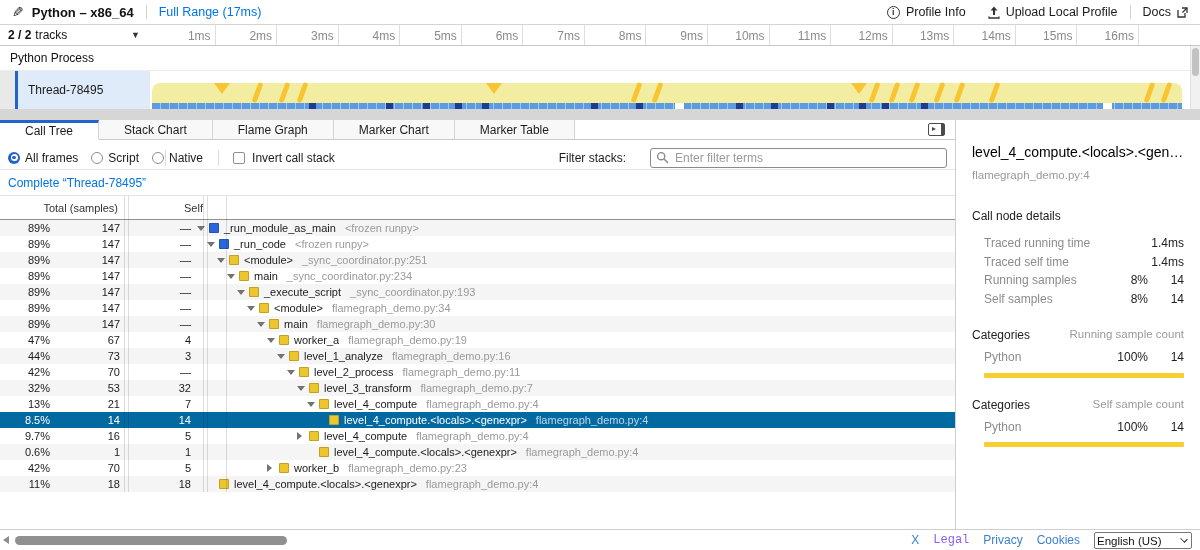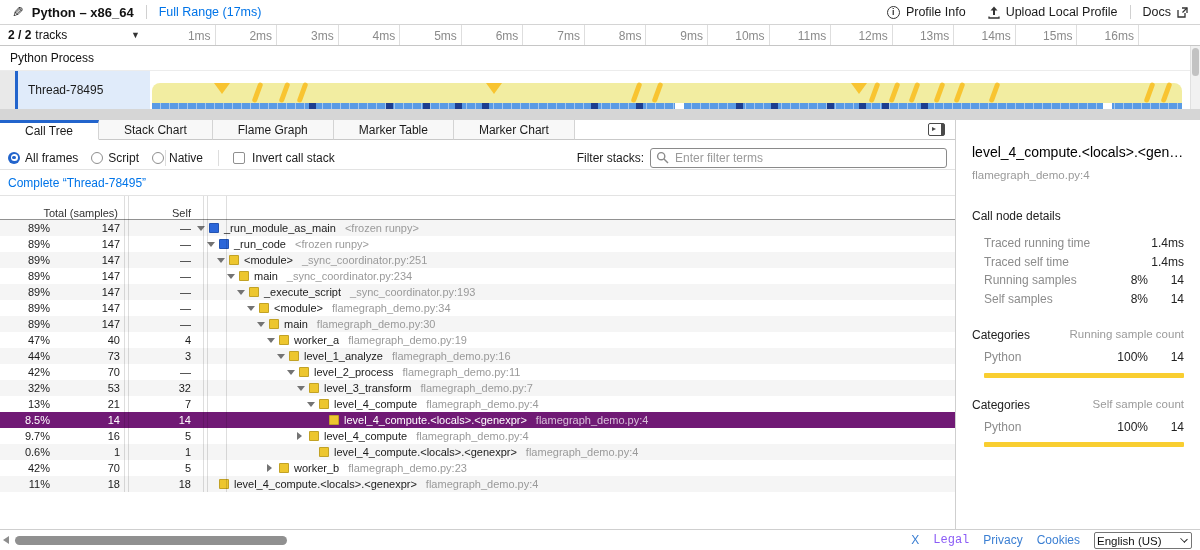--- a/index.html
+++ b/index.html
@@ -74,35 +74,35 @@
   .settings { position:absolute; left:0; top:146px; width:955px; height:24px; background:#fff;
               border-bottom:1px solid #e3e3e3; display:flex; align-items:center; padding:0 8px; font-size:12px; color:#1b1b1b; }
   .radio-group { display:flex; align-items:center; gap:5px; margin-right:13px; cursor:pointer; }
   .radio { width:12px; height:12px; border-radius:50%; border:1px solid #8f8f8f; background:#fff; position:relative; }
   .radio.sel { border:none; }
   .radio.sel::before { content:""; position:absolute; inset:2.5px; background:#fff; border-radius:50%; }
   .radio.sel::after { content:""; position:absolute; inset:4.2px; border-radius:50%; }
   .vline { width:1px; height:16px; background:#ddd; margin:0 14px 0 2px; }
   .checkbox { width:12px; height:12px; border:1px solid #8f8f8f; border-radius:2px; background:#fff; margin-right:7px; cursor:pointer; }
   .settings-right { margin-left:auto; display:flex; align-items:center; }
-  .filter-label { font-size:12px; color:#1b1b1b; margin-right:6px; }
+  .filter-label { font-size:12px; color:#1b1b1b; margin-right:24px; }
   .filter-box { position:relative; width:297px; height:20px; }
   .filter-box input { width:100%; height:100%; border:1px solid #8a8a8a; border-radius:3px;
                       padding:0 6px 0 24px; font-size:12px; color:#333; font-family:"Liberation Sans",sans-serif; }
   .filter-box input::placeholder { color:#9a9a9a; }
   .mag { position:absolute; left:6px; top:3.5px; }
 
   
   .crumb-row { position:absolute; left:0; top:170px; width:955px; height:26px; background:#fff;
                border-bottom:1px solid #e3e3e3; display:flex; align-items:center; padding:0 8px; }
   .crumb { color:#0074e8; font-size:12px; cursor:pointer; }
 
   
   .table { position:absolute; left:0; top:196px; width:955px; }
-  .thead { height:24px; display:flex; align-items:flex-end; border-bottom:1px solid #919191; font-size:11px; color:#333; }
+  .thead { height:24px; display:flex; align-items:center; border-bottom:1px solid #919191; font-size:11px; color:#333;gap:12px; }
   .c-total { width:120px; text-align:right; padding-right:2px; }
   .c-self  { width:71px;  text-align:right; padding-right:0px; }
   .tr { height:16px; display:flex; align-items:center; font-size:11px; color:#1b1b1b; cursor:default; }
   .tr:nth-child(odd) { background:#f5f5f5; }
   .cell-pct { width:50px; text-align:right; }
   .cell-cnt { width:70px; text-align:right; }
   .cell-self { width:71px; text-align:right; }
   .cell-tree { flex:1; display:flex; align-items:center; padding-left:6px; height:100%; }
   .indent { height:1px; }
   .expander { width:12px; display:flex; align-items:center; justify-content:flex-start; flex:none; cursor:pointer; }
@@ -278,22 +278,22 @@
 
   <div class="gray-band"></div>
   <div class="vscroll">
       <div class="vscroll-thumb"></div>
     </div>
 
   <div class="tabbar">
     <div class="tab selected" style="border-top-color: rgb(34, 100, 204);">Call Tree</div>
       <div class="tab">Stack Chart</div>
       <div class="tab">Flame Graph</div>
+      <div class="tab">Marker Chart</div>
       <div class="tab">Marker Table</div>
-      <div class="tab">Marker Chart</div>
       <div class="tabbar-fill">
       <span class="panel-toggle">
         <span class="pt-tri"></span>
           <span class="pt-bar"></span>
       </span>
     </div>
   </div>
 
   <div class="settings">
     <span class="vline" style="margin-left:165px; position:absolute; left:0;"></span>
@@ -431,21 +431,21 @@
             <span class="expander">
               <span class="tri-open"></span>
             </span>
             <span class="sq" style="background: rgb(237, 198, 46);"></span>
             <span class="fname">main</span>
             <span class="floc">flamegraph_demo.py:30</span>
           </span>
         </div>
         <div class="tr">
           <span class="cell-pct">47%</span>
-          <span class="cell-cnt">40</span>
+          <span class="cell-cnt">67</span>
           <span class="cell-self">4</span>
           <span class="cell-tree">
             <span class="indent" style="width: 70px; flex: 0 0 auto;"></span>
             <span class="expander">
               <span class="tri-open"></span>
             </span>
             <span class="sq" style="background: rgb(237, 198, 46);"></span>
             <span class="fname">worker_a</span>
             <span class="floc">flamegraph_demo.py:19</span>
           </span>
@@ -499,21 +499,21 @@
           <span class="cell-tree">
             <span class="indent" style="width: 110px; flex: 0 0 auto;"></span>
             <span class="expander">
               <span class="tri-open"></span>
             </span>
             <span class="sq" style="background: rgb(237, 198, 46);"></span>
             <span class="fname">level_4_compute</span>
             <span class="floc">flamegraph_demo.py:4</span>
           </span>
         </div>
-        <div class="tr selected" style="background: #701a75;">
+        <div class="tr selected" style="background: #0369a1;">
           <span class="cell-pct">8.5%</span>
           <span class="cell-cnt">14</span>
           <span class="cell-self">14</span>
           <span class="cell-tree">
             <span class="indent" style="width: 120px; flex: 0 0 auto;"></span>
             <span class="expander"></span>
             <span class="sq" style="background: rgb(237, 198, 46);"></span>
             <span class="fname">level_4_compute.&lt;locals&gt;.&lt;genexpr&gt;</span>
             <span class="floc">flamegraph_demo.py:4</span>
           </span>

